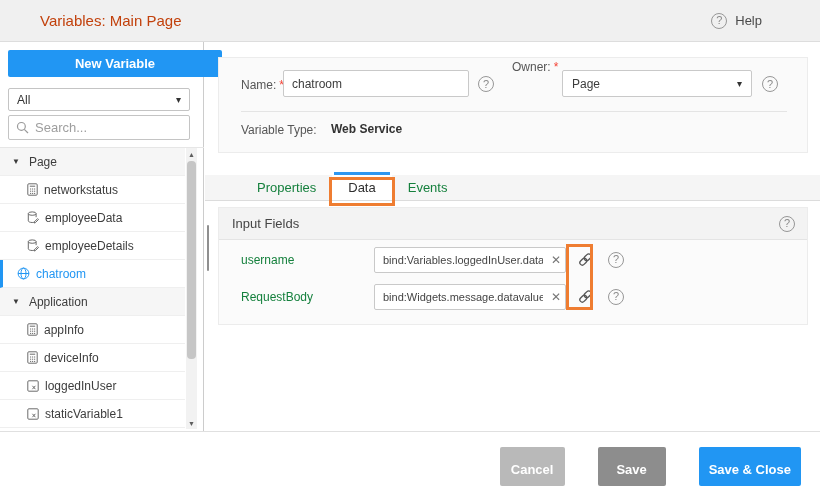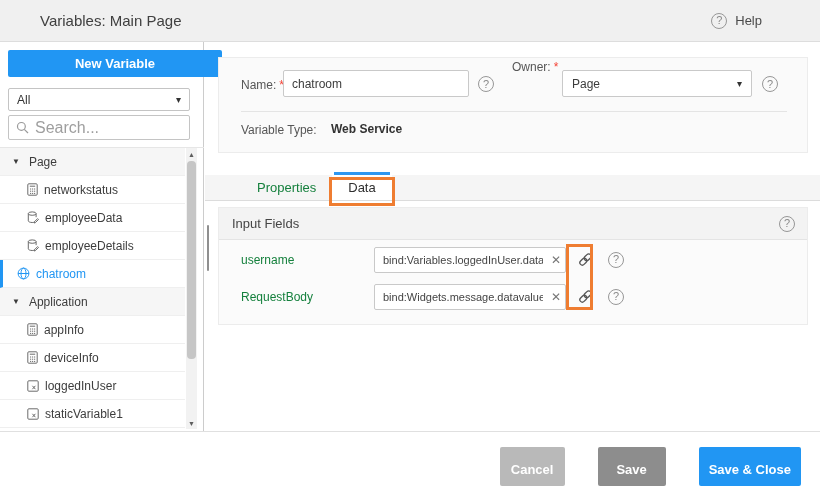--- a/index.html
+++ b/index.html
@@ -3,41 +3,41 @@
 <meta charset="utf-8">
 <style>
   * { margin:0; padding:0; box-sizing:border-box; }
   html,body { width:820px; height:489px; }
   body { font-family:"Liberation Sans", sans-serif; background:#fff; overflow:hidden; }
   .app { position:relative; width:820px; height:489px; background:#fff; }
 
   
   .header { position:absolute; left:0; top:0; width:820px; height:42px; background:#f0f0f0;
             border-bottom:1px solid #ddd; display:flex; align-items:center; }
-  .title { margin-left:40px; font-size:15px; color:#404040; }
+  .title { margin-left:40px; font-size:15px; color:#c2410c; }
   .help-btn { margin-left:auto; margin-right:58px; display:flex; align-items:center; gap:8px;
               font-size:13px; color:#4a4a4a; cursor:pointer; }
 
   .qicon { width:16px; height:16px; border:1px solid #979797; border-radius:50%; color:#8a8a8a;
            font-size:11px; line-height:1; display:inline-flex; align-items:center; justify-content:center;
            flex:none; background:transparent; }
 
   
   .sidebar { position:absolute; left:0; top:42px; width:204px; height:389px; background:#fff;
              border-right:1px solid #ccc; }
   .new-var { position:absolute; left:8px; top:8px; width:214px; height:27px; background:#2196f3;
              border:none; border-radius:2px; color:#fff; font-size:13px; font-weight:bold;
              font-family:"Liberation Sans", sans-serif; cursor:pointer; }
   .filter { position:absolute; left:8px; top:46px; width:182px; height:23px; border:1px solid #c4c4c4;
             border-radius:2px; background:#fff; display:flex; align-items:center; padding:0 8px;
             font-size:12px; color:#333; cursor:pointer; }
   .filter .caret { margin-left:auto; font-size:10px; color:#333; }
   .search { position:absolute; left:8px; top:73px; width:182px; height:25px; border:1px solid #c4c4c4;
             border-radius:2px; background:#fff; display:flex; align-items:center; padding:0 7px; gap:6px; }
-  .search input { border:none; outline:none; flex:1; font-size:16px; color:#ec4899; min-width:0;
+  .search input { border:none; outline:none; flex:1; font-size:13px; color:#ec4899; min-width:0;
                   font-family:"Liberation Sans", sans-serif; background:transparent; }
   .search input::placeholder { color:#9e9e9e; }
 
   .tree-topline { position:absolute; left:0; top:105px; width:204px; height:1px; background:#e6e6e6; }
   .tree { position:absolute; left:0; top:106px; width:185px; list-style:none; }
   .tree li { height:28px; display:flex; align-items:center; border-bottom:1px solid #efefef;
              font-size:12px; color:#3d3d3d; cursor:pointer; background:#fff; }
   .tree li.group { background:#f6f6f6; padding-left:12px; }
   .tree li.group .tri { font-size:8px; color:#3a3a3a; margin-right:9px; }
   .tree li.item { padding-left:27px; }
@@ -247,20 +247,21 @@
     <div class="flbl vt-label">Variable Type:</div>
     <div class="vt-value">Web Service</div>
   </div>
 
   <div class="tabbar">
     <div class="tab"><span>Properties</span></div>
     <div class="tab active">
       <span>Data</span>
       <span class="tab-annotation"></span>
     </div>
+    <div class="tab"><span>Events</span></div>
   </div>
 
   <div class="fields-panel">
     <div class="fields-header">
       <span>Input Fields</span>
       <span class="qicon">?</span>
     </div>
 
     <div class="frow frow1">
       <span class="flabel">username</span>

